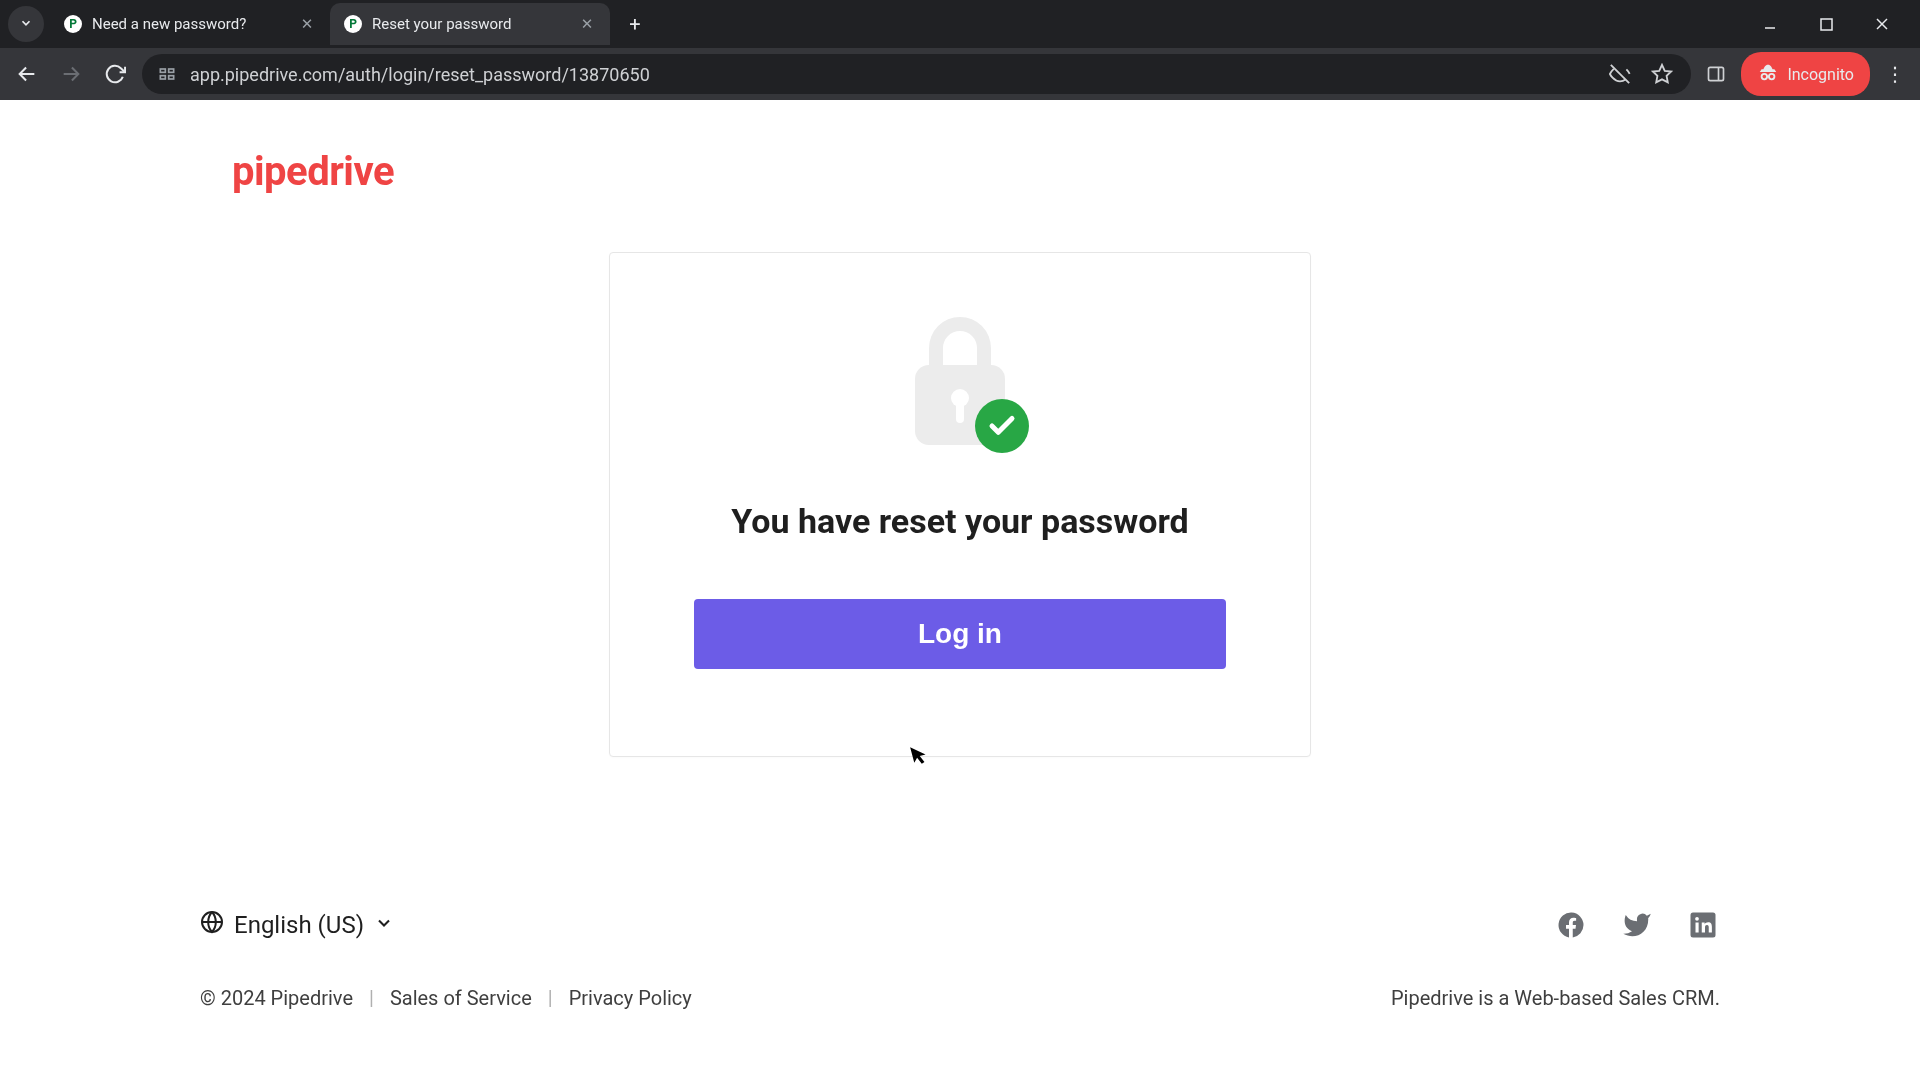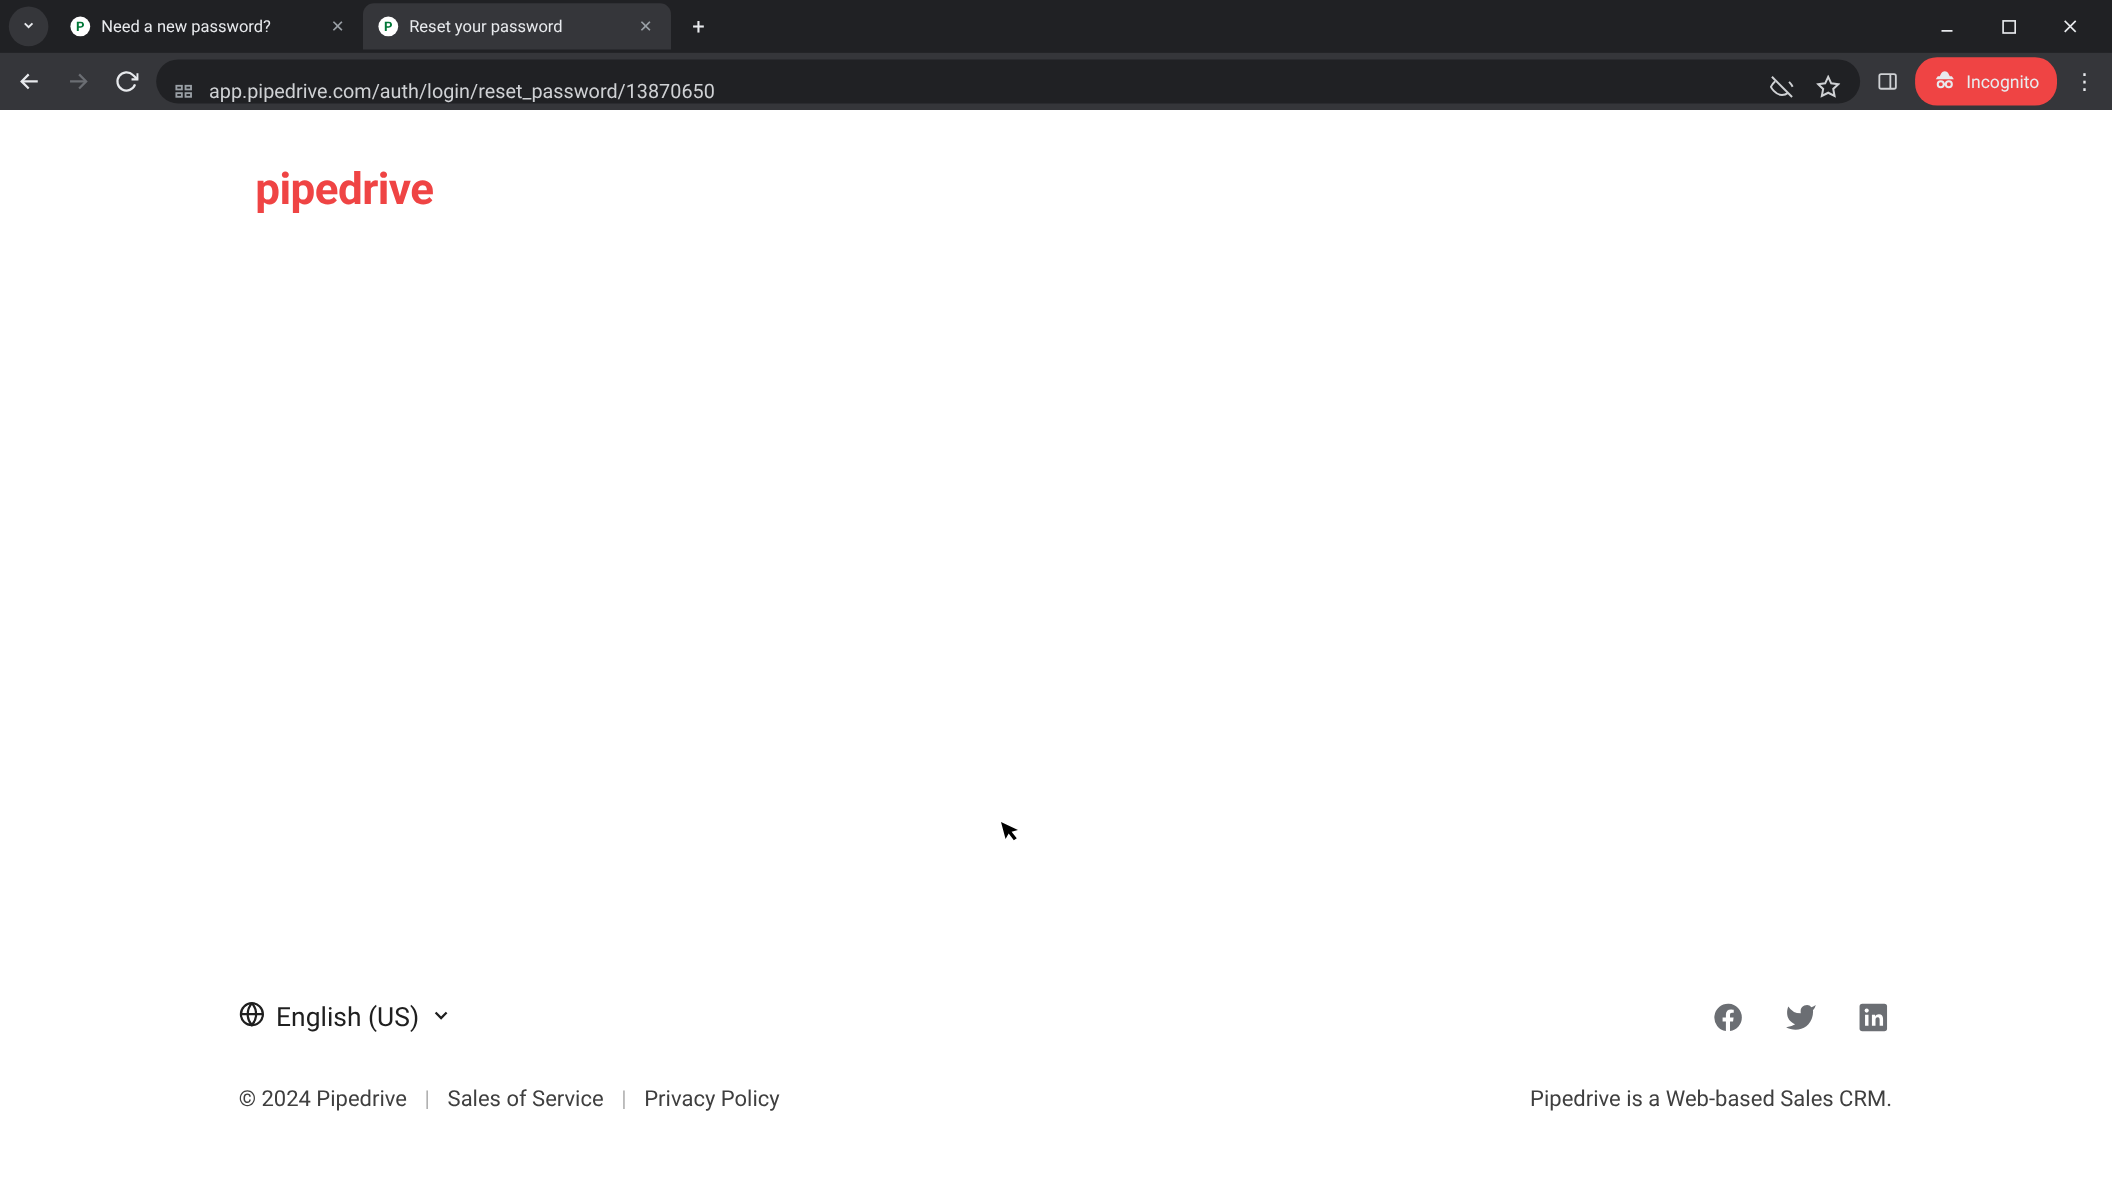--- a/index.html
+++ b/index.html
@@ -14,21 +14,21 @@
 .tab .favicon { width: 18px; height: 18px; border-radius: 50%; background: #fff; display: flex; align-items: center; justify-content: center; color: #017737; font-weight: 700; font-size: 12px; }
 .tab .title { font-size: 15px; color: #e8eaed; flex: 1; white-space: nowrap; overflow: hidden; text-overflow: ellipsis; }
 .tab .close { width: 18px; height: 18px; display: flex; align-items: center; justify-content: center; color: #9aa0a6; font-size: 15px; cursor: pointer; }
 .new-tab { width: 34px; height: 34px; display: flex; align-items: center; justify-content: center; color: #e8eaed; font-size: 20px; cursor: pointer; margin-left: 8px; }
 .window-controls { margin-left: auto; display: flex; gap: 28px; padding-right: 16px; }
 .window-controls > div { width: 28px; height: 28px; display: flex; align-items: center; justify-content: center; cursor: pointer; }
 
 .toolbar { background: #35363a; height: 52px; display: flex; align-items: center; padding: 0 10px; gap: 10px; }
 .nav-btn { width: 34px; height: 34px; display: flex; align-items: center; justify-content: center; cursor: pointer; color: #e8eaed; }
 .nav-btn.disabled { color: #6b6e73; }
-.addr { flex: 1; background: #202124; border-radius: 22px; height: 40px; display: flex; align-items: flex-end; padding: 0 14px; gap: 12px; }
+.addr { flex: 1; background: #202124; border-radius: 22px; height: 40px; display: flex; align-items: center; padding: 0 14px; gap: 12px; }
 .addr .site-icon { width: 22px; height: 22px; display:flex; align-items:center; justify-content:center; color:#9aa0a6; }
 .addr .url { color: #cfd1d4; font-size: 18px; flex: 1; }
 .rt-icon { width: 30px; height: 30px; display: flex; align-items: center; justify-content: center; cursor: pointer; color: #cfd1d4; }
 .incognito-pill { display: flex; align-items: center; gap: 8px; background: #ef4444; border-radius: 20px; height: 44px; padding: 0 16px; color: #e8eaed; font-size: 16px; cursor: pointer; }
 .kebab { width: 30px; display: flex; align-items: center; justify-content: center; cursor: pointer; color:#e8eaed; font-size:20px; }
 
 .bookmarks-bar { background: #35363a; height: 50px; display: flex; align-items: center; justify-content: flex-end; padding: 0 20px; border-top: 1px solid #2a2b2e; }
 .all-bookmarks { display: flex; align-items: center; gap: 10px; color: #e8eaed; font-size: 17px; cursor: pointer; }
 .divider-v { width: 1px; height: 26px; background: #5f6063; margin-right: 20px; }
 
@@ -42,21 +42,21 @@
 .lock-keyhole { position: absolute; left: 46px; top: 80px; width: 18px; height: 18px; background: #fff; border-radius: 50%; }
 .lock-keyslot { position: absolute; left: 51px; top: 92px; width: 8px; height: 22px; background: #fff; border-radius: 4px; }
 .check-badge { position: absolute; right: -14px; bottom: -4px; width: 54px; height: 54px; background: #28a745; border-radius: 50%; display: flex; align-items: center; justify-content: center; }
 .check-badge svg { width: 30px; height: 30px; }
 .card h1 { font-size: 34px; font-weight: 700; color: #1f1f1f; margin-bottom: 58px; text-align: center; }
 .login-btn { width: 532px; height: 70px; background: #6c5ce7; color: #fff; font-size: 28px; font-weight: 700; border: none; border-radius: 4px; cursor: pointer; }
 
 .cursor { position: absolute; left: 912px; top: calc(152px + 492px); font-size: 18px; color:#000; pointer-events:none; transform: rotate(-15deg); }
 
 
-.footer { position: absolute; left: 17px; right: 0; bottom: 20px; padding: 0 200px; }
+.footer { position: absolute; left: 0; right: 0; bottom: 20px; padding: 0 200px; }
 .lang-row { display: flex; align-items: center; justify-content: space-between; margin-bottom: 44px; }
 .lang { display: flex; align-items: center; gap: 10px; font-size: 24px; color: #1f1f1f; cursor: pointer; }
 .socials { display: flex; gap: 32px; }
 .socials .s { width: 34px; height: 34px; color: #6b6e73; cursor: pointer; display:flex; align-items:center; justify-content:center; }
 .legal-row { display: flex; align-items: center; justify-content: space-between; font-size: 20px; color: #3f3f3f; gap: 40px; }
 .legal-left { display: flex; align-items: center; gap: 16px; }
 .legal-left .sep { color: #b0b0b0; }
 .legal-left a { color: #3f3f3f; text-decoration: none; cursor: pointer; }
 </style>
 </head>
@@ -170,20 +170,35 @@
     </div>
 
     <div class="kebab">⋮</div>
   </div>
 
 </div>
 
 <div class="page">
   <div class="logo">pipedrive</div>
 
+  <div class="card">
+    <div class="lock-wrap">
+      <div class="lock-shackle"></div>
+      <div class="lock-body"></div>
+      <div class="lock-keyhole"></div>
+      <div class="lock-keyslot"></div>
+      <div class="check-badge">
+        <svg viewBox="0 0 24 24" fill="none" stroke="#fff" stroke-width="4" stroke-linecap="round" stroke-linejoin="round">
+            <polyline points="20 6 9 17 4 12"></polyline>
+          </svg>
+      </div>
+    </div>
+    <h1>You have reset your password</h1>
+    <button class="login-btn">Log in</button>
+  </div>
 
   <div class="cursor">
     <svg width="16" height="22" viewBox="0 0 16 22">
         <path d="M1 1 L1 17 L5 13 L8 20 L11 19 L8 12 L14 12 Z" fill="#000"></path>
       </svg>
   </div>
 
   <div class="footer">
     <div class="lang-row">
       <div class="lang">

